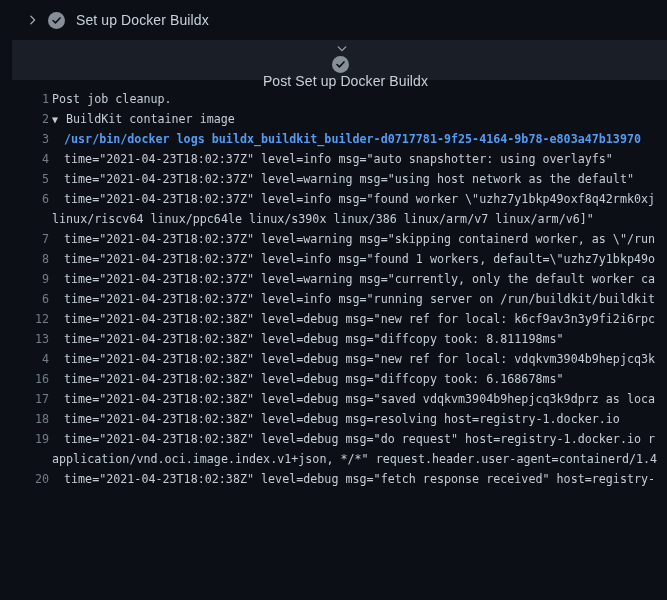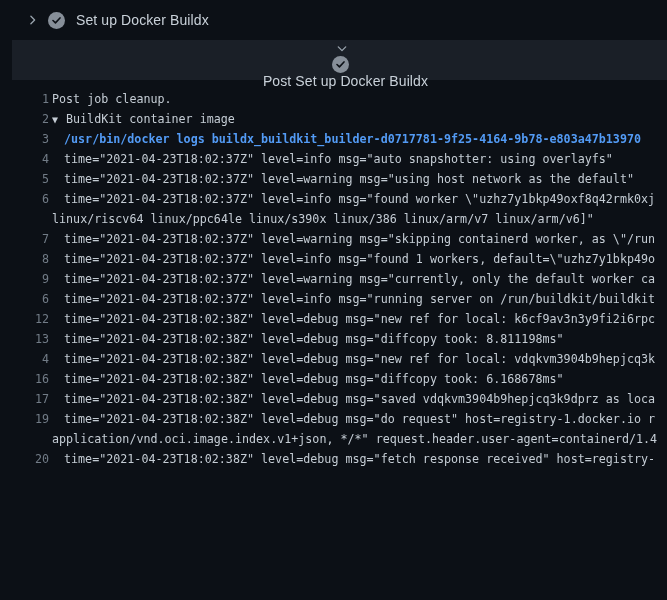--- a/index.html
+++ b/index.html
@@ -175,20 +175,24 @@
       </div>
       <div class="row k-log ind">
         <span class="num">16</span>
         <span class="txt">time="2021-04-23T18:02:38Z" level=debug msg="diffcopy took: 6.168678ms"</span>
       </div>
       <div class="row k-log ind">
         <span class="num">17</span>
         <span class="txt">time="2021-04-23T18:02:38Z" level=debug msg="saved vdqkvm3904b9hepjcq3k9dprz as loca</span>
       </div>
       <div class="row k-log ind">
+        <span class="num">18</span>
+        <span class="txt">time="2021-04-23T18:02:38Z" level=debug msg=resolving host=registry-1.docker.io</span>
+      </div>
+      <div class="row k-log ind">
         <span class="num">19</span>
         <span class="txt">time="2021-04-23T18:02:38Z" level=debug msg="do request" host=registry-1.docker.io r</span>
       </div>
       <div class="row k-log">
         <span class="num"></span>
         <span class="txt">application/vnd.oci.image.index.v1+json, */*" request.header.user-agent=containerd/1.4</span>
       </div>
       <div class="row k-log ind">
         <span class="num">20</span>
         <span class="txt">time="2021-04-23T18:02:38Z" level=debug msg="fetch response received" host=registry-</span>

